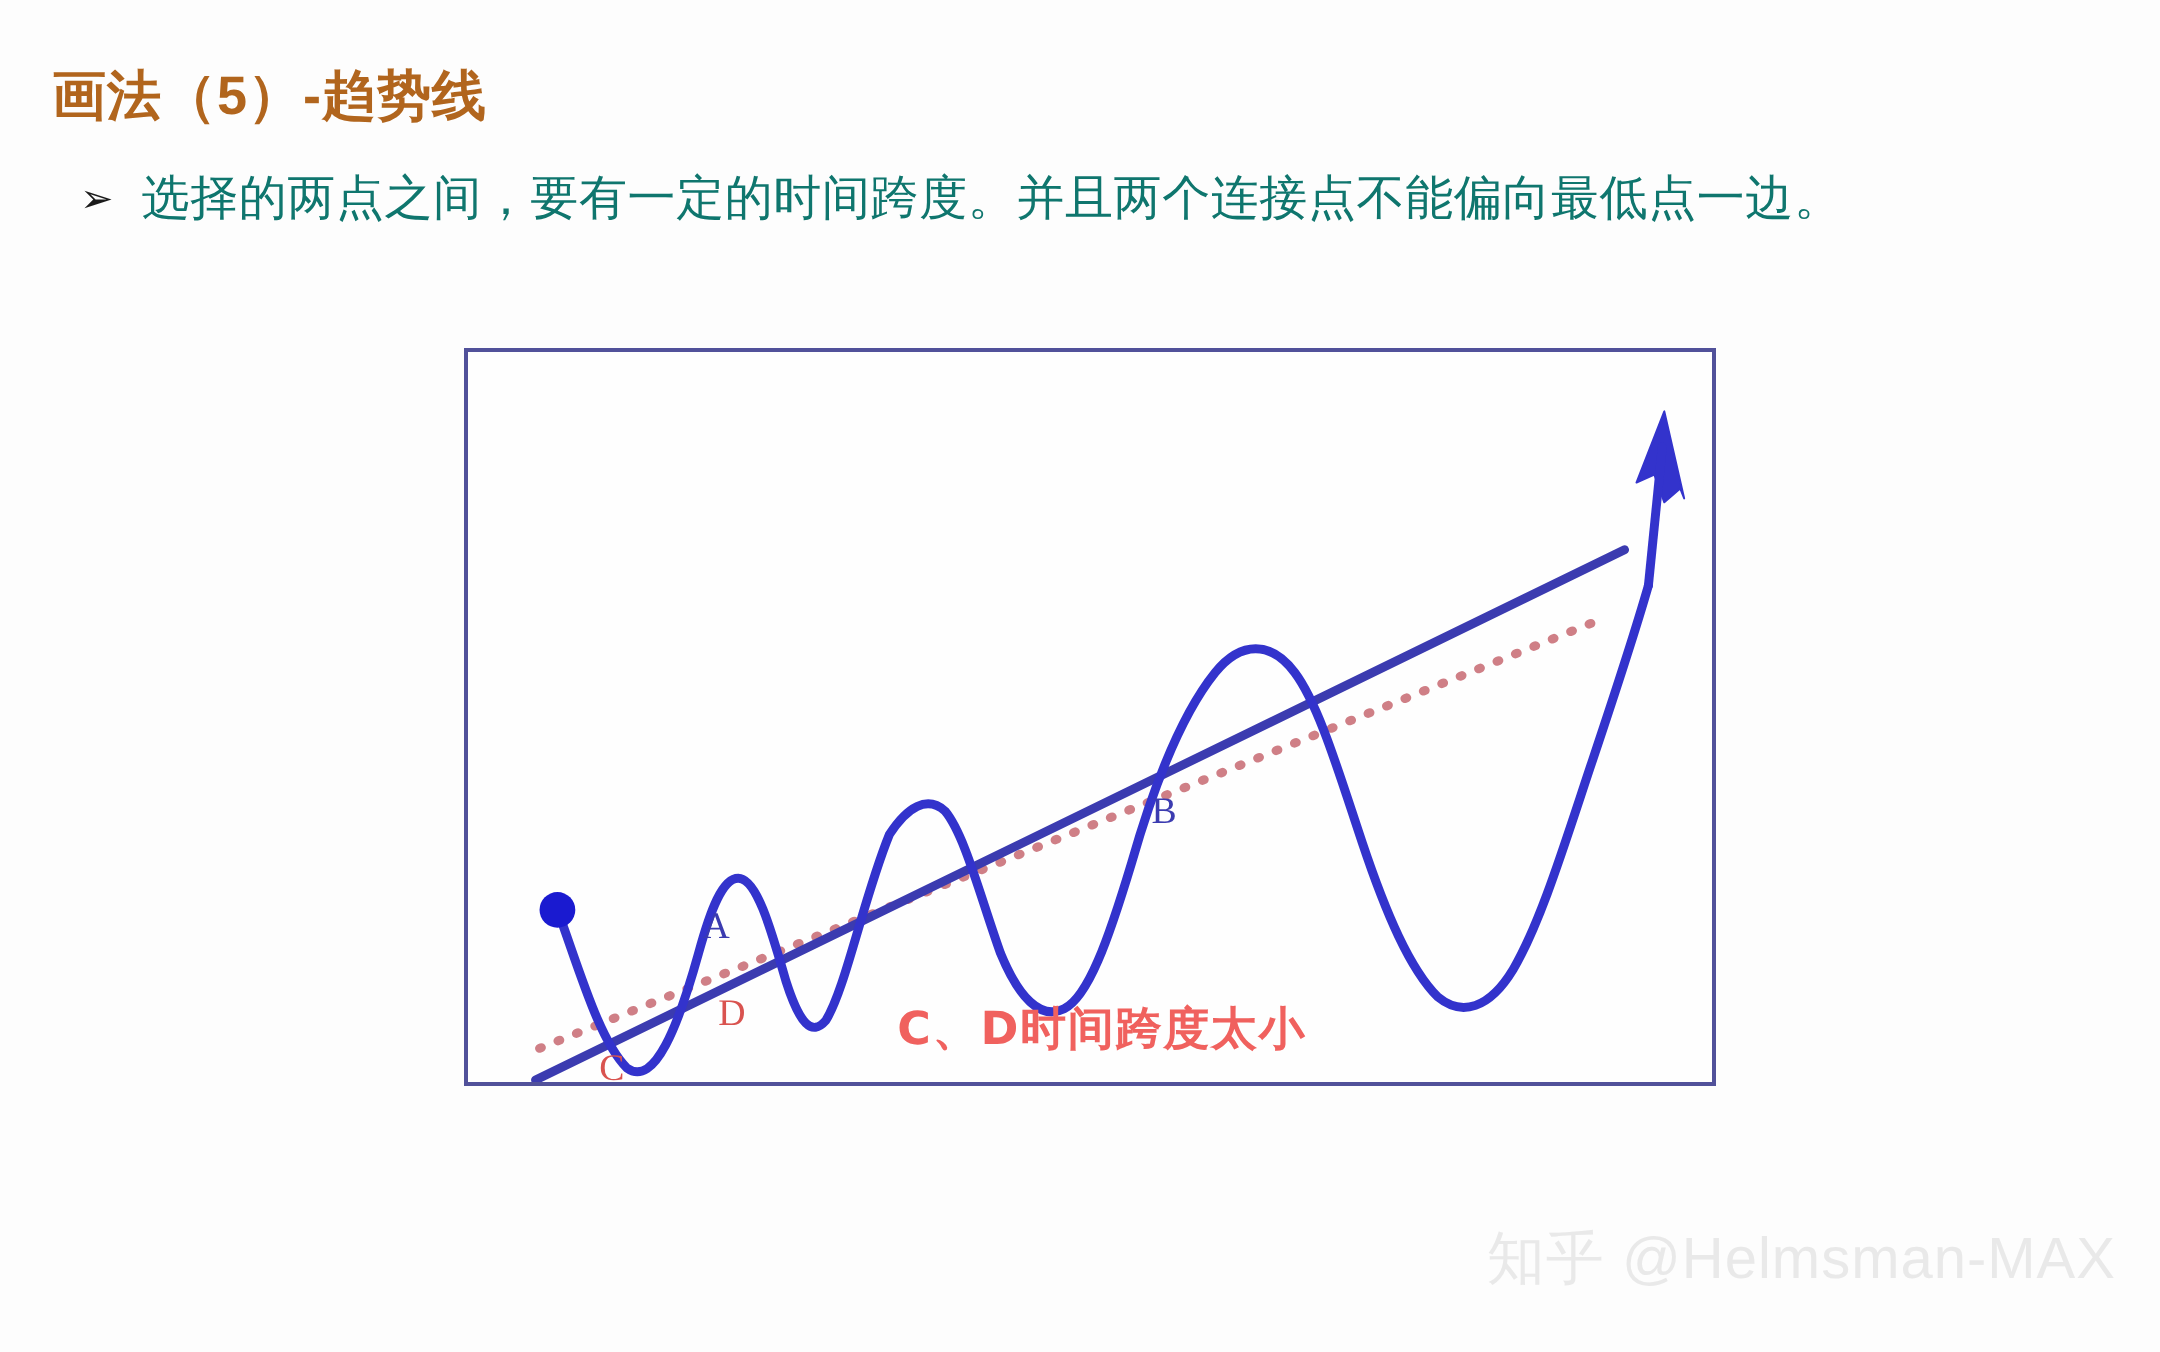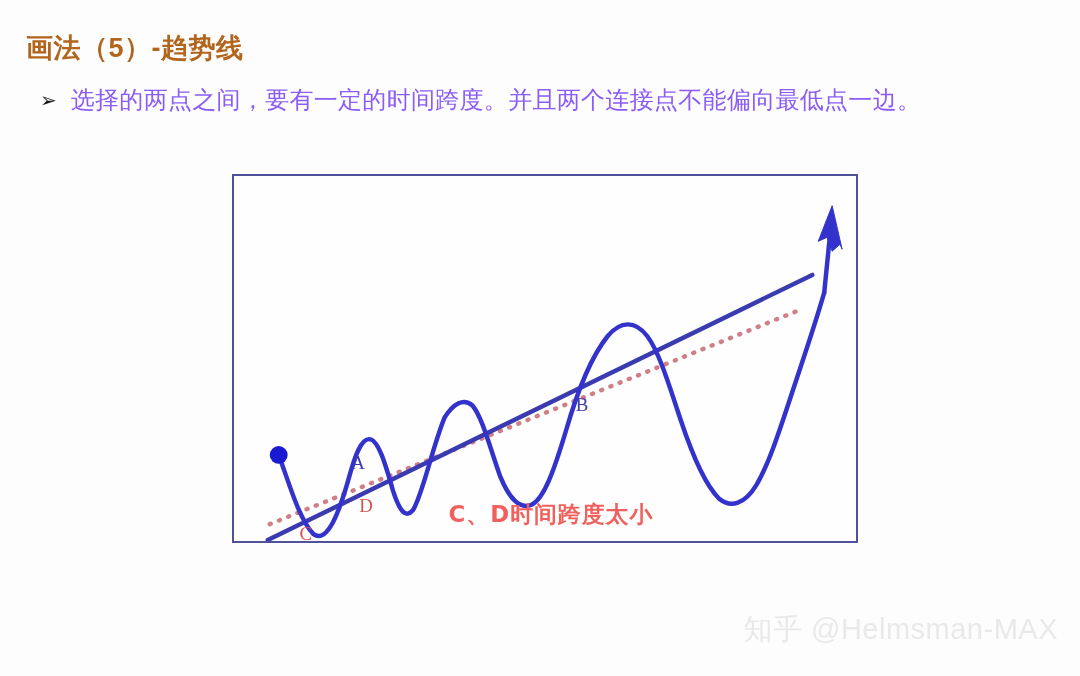--- a/index.html
+++ b/index.html
@@ -41,21 +41,21 @@
     white-space: nowrap;
   }
   #bullet-marker {
     font-size: 20px;
     color: #1a1a1a;
     line-height: 1.5;
     transform: translateY(1px);
   }
   #bullet-text {
     font-size: 24px;
-    color: #8b5cf6;
+    color: #0f766e;
     line-height: 1.3;
     letter-spacing: 0.3px;
   }
 
   
   #chart-frame {
     position: absolute;
     left: 232px;
     top: 174px;
     width: 626px;

